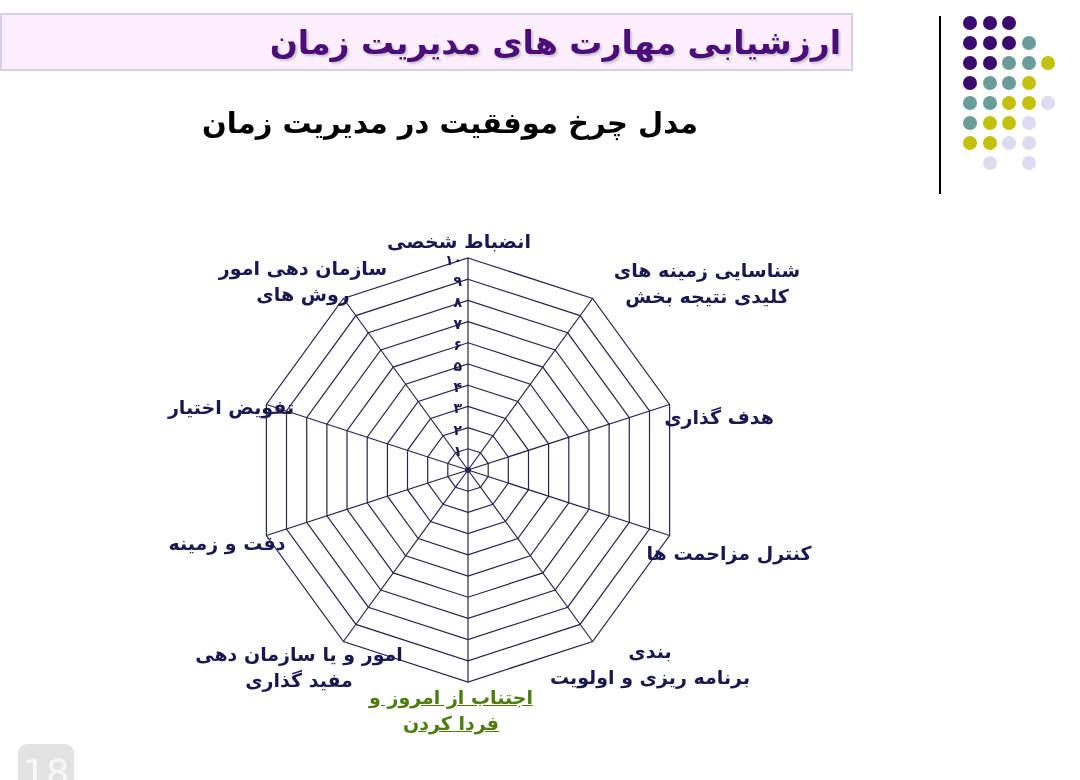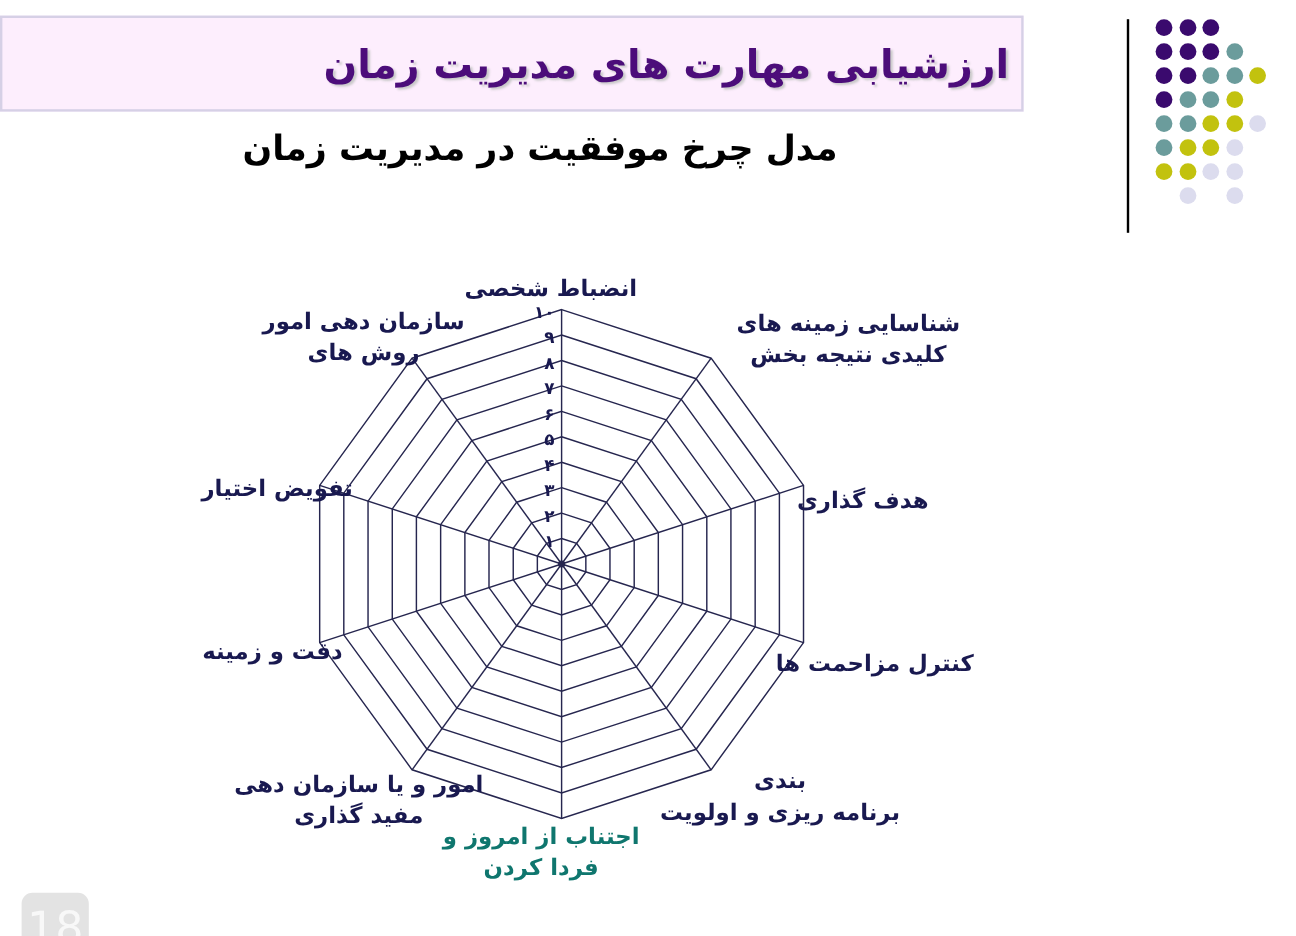--- a/index.html
+++ b/index.html
@@ -1,21 +1,21 @@
 <!DOCTYPE html>
 <html lang="fa"><head>
 <meta charset="utf-8">
 <style>
   html,body{margin:0;padding:0;background:#fff;}
   .slide{
     position:relative;width:1080px;height:780px;background:#ffffff;
     overflow:hidden;font-family:"DejaVu Sans",sans-serif;direction:ltr;
   }
   .title-bar{
-    position:absolute;left:0;top:13px;width:853px;height:80px;
+    position:absolute;left:0;top:13px;width:853px;height:58px;
     box-sizing:border-box;border:2px solid #d6d0e6;
     display:flex;align-items:center;justify-content:flex-end;
     padding-right:10px;
   }
   .title-text{
     font-size:33px;font-weight:bold;
     text-shadow:2px 2px 2px #c9c9c9;
     white-space:nowrap;
   }
   .subtitle{
@@ -130,21 +130,21 @@
       <div class="axis-label" style="left: 719px; top: 405px; color: rgb(25, 25, 80); margin-top: 12px;">
         <div>هدف گذاری</div>
       </div>
       <div class="axis-label" style="left: 729px; top: 553px; color: rgb(25, 25, 80);">
         <div>کنترل مزاحمت ها</div>
       </div>
       <div class="axis-label" style="left: 650px; top: 664px; color: rgb(25, 25, 80);">
         <div>بندی</div>
         <div>برنامه ریزی و اولویت</div>
       </div>
-      <div class="axis-label" style="left: 451px; top: 710px; color: #0f766e;">
+      <div class="axis-label" style="left: 451px; top: 710px; color: #4d7c0f; text-decoration: underline;">
         <div>اجتناب از امروز و</div>
         <div>فردا کردن</div>
       </div>
       <div class="axis-label" style="left: 299px; top: 667px; color: rgb(25, 25, 80);">
         <div>امور و یا سازمان دهی</div>
         <div>مفید گذاری</div>
       </div>
       <div class="axis-label" style="left: 227px; top: 543px; color: rgb(25, 25, 80);">
         <div>دقت و زمینه</div>
       </div>

